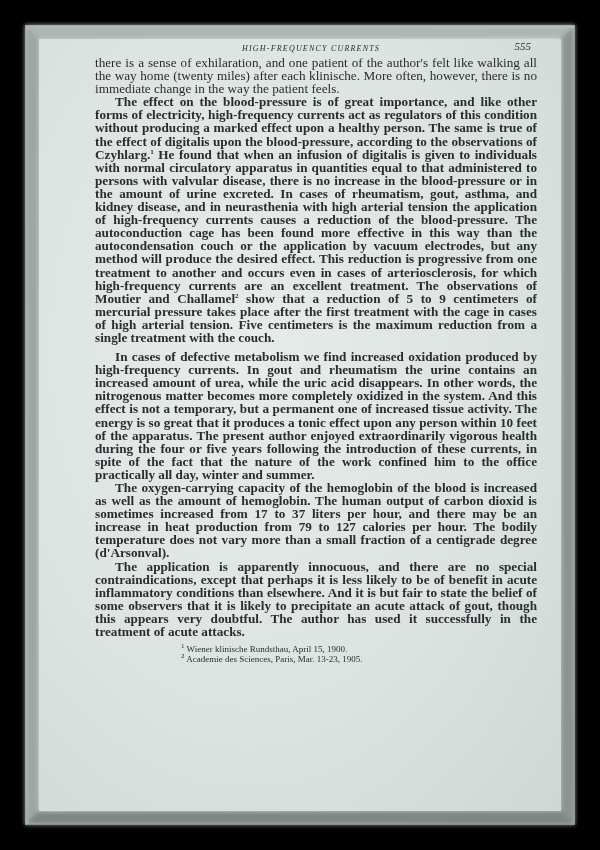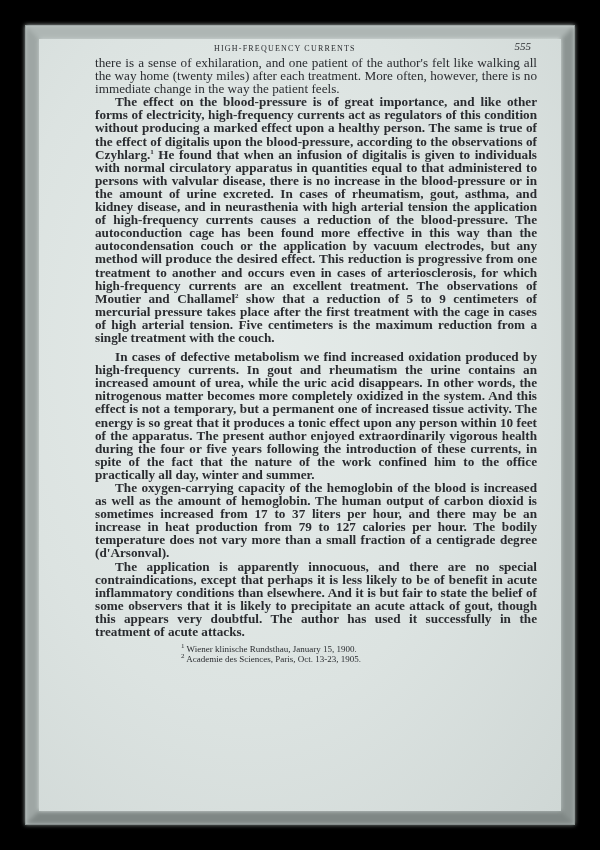--- a/index.html
+++ b/index.html
@@ -26,21 +26,21 @@
     background:radial-gradient(ellipse at 40% 40%, #e6ecea 0%, #dce3e1 55%, #cfd7d5 100%);
   }
   .page {
     position:absolute; left:95px; top:40px; width:442px;
     color:#2a2c30;
     font-size:13.2px; line-height:13.1px;
   }
   .running-head {
     position:relative; height:16px; font-size:8px; letter-spacing:1.2px;
   }
-  .running-title { position:absolute; left:119px; top:2px; }
+  .running-title { position:absolute; left:147px; top:2px;font-style:italic; }
   .page-number { position:absolute; right:6px; top:0px; font-size:11px; letter-spacing:0;font-style:italic; }
   p { margin:0; text-align:justify; }
   p.indent { text-indent:20px;font-weight:bold; }
   sup { font-size:7px; line-height:0; }
   sub { font-size:7px; line-height:0; }
   .gap { height:6px; }
   .footnotes { margin-top:6px; font-size:9px; line-height:10px; padding-left:86px; }
 </style>
 </head>
 <body>
@@ -50,21 +50,21 @@
   <div class="paper"></div>
 </div>
 
 <div class="page">
   <div class="running-head">
     <span class="running-title">HIGH-FREQUENCY CURRENTS</span>
     <span class="page-number">555</span>
   </div>
 
   <p>
-    <span>there is a sense of exhilaration, and one patient of the author's felt like walking all the way home (twenty miles) after each treatment. More often, however, there is no immediate change in the way the patient feels.</span>
+    <span>there is a sense of exhilaration, and one patient of the author's felt like walking all the way home (twenty miles) after each klinische. More often, however, there is no immediate change in the way the patient feels.</span>
   </p>
 
   <p class="indent">
     <span>The effect on the blood-pressure is of great importance, and like other forms of electricity, high-frequency currents act as regulators of this condition without producing a marked effect upon a healthy person. The same is true of the effect of digitalis upon the blood-pressure, according to the observations of Czyhlarg.</span><sup>1</sup><span> He found that when an infusion of digitalis is given to individuals with normal circulatory apparatus in quantities equal to that administered to persons with valvular disease, there is no increase in the blood-pressure or in the amount of urine excreted. In cases of rheumatism, gout, asthma, and kidney disease, and in neurasthenia with high arterial tension the application of high-frequency currents causes a reduction of the blood-pressure. The autoconduction cage has been found more effective in this way than the autocondensation couch or the application by vacuum electrodes, but any method will produce the desired effect. This reduction is progressive from one treatment to another and occurs even in cases of arteriosclerosis, for which high-frequency currents are an excellent treatment. The observations of Moutier and Challamel</span><sup>2</sup><span> show that a reduction of 5 to 9 centimeters of mercurial pressure takes place after the first treatment with the cage in cases of high arterial tension. Five centimeters is the maximum reduction from a single treatment with the couch.</span>
   </p>
 
   <div class="gap"></div>
 
   <p class="indent">
     <span>In cases of defective metabolism we find increased oxidation produced by high-frequency currents. In gout and rheumatism the urine contains an increased amount of urea, while the uric acid disappears. In other words, the nitrogenous matter becomes more completely oxidized in the system. And this effect is not a temporary, but a permanent one of increased tissue activity. The energy is so great that it produces a tonic effect upon any person within 10 feet of the apparatus. The present author enjoyed extraordinarily vigorous health during the four or five years following the introduction of these currents, in spite of the fact that the nature of the work confined him to the office practically all day, winter and summer.</span>
@@ -74,19 +74,19 @@
     <span>The oxygen-carrying capacity of the hemoglobin of the blood is increased as well as the amount of hemoglobin. The human output of carbon dioxid is sometimes increased from 17 to 37 liters per hour, and there may be an increase in heat production from 79 to 127 calories per hour. The bodily temperature does not vary more than a small fraction of a centigrade degree (d'Arsonval).</span>
   </p>
 
 
   <p class="indent">
     <span>The application is apparently innocuous, and there are no special contraindications, except that perhaps it is less likely to be of benefit in acute inflammatory conditions than elsewhere. And it is but fair to state the belief of some observers that it is likely to precipitate an acute attack of gout, though this appears very doubtful. The author has used it successfully in the treatment of acute attacks.</span>
   </p>
 
   <div class="footnotes">
     <div>
-      <sup>1</sup><span> Wiener klinische Rundsthau, January 15, 1900.</span>
+      <sup>1</sup><span> Wiener klinische Rundsthau, April 15, 1900.</span>
     </div>
     <div>
-      <sup>2</sup><span> Academie des Sciences, Paris, Oct. 13-23, 1905.</span>
+      <sup>2</sup><span> Academie des Sciences, Paris, Mar. 13-23, 1905.</span>
     </div>
   </div>
 </div>
 
 </body></html>

